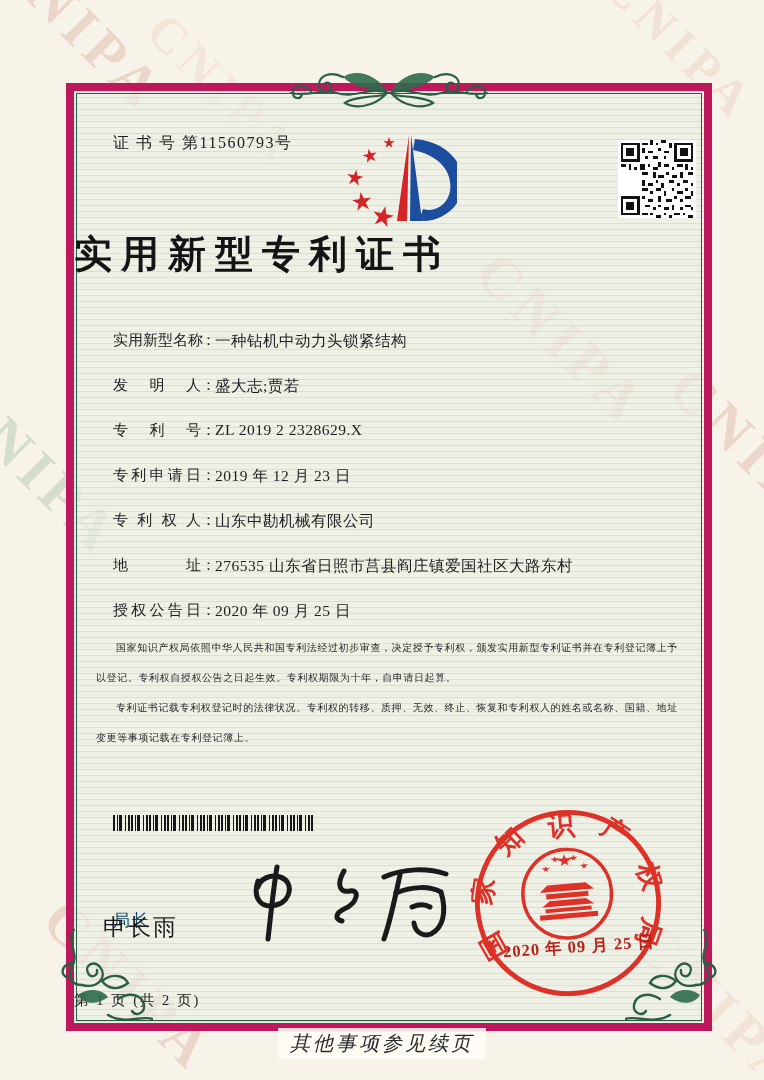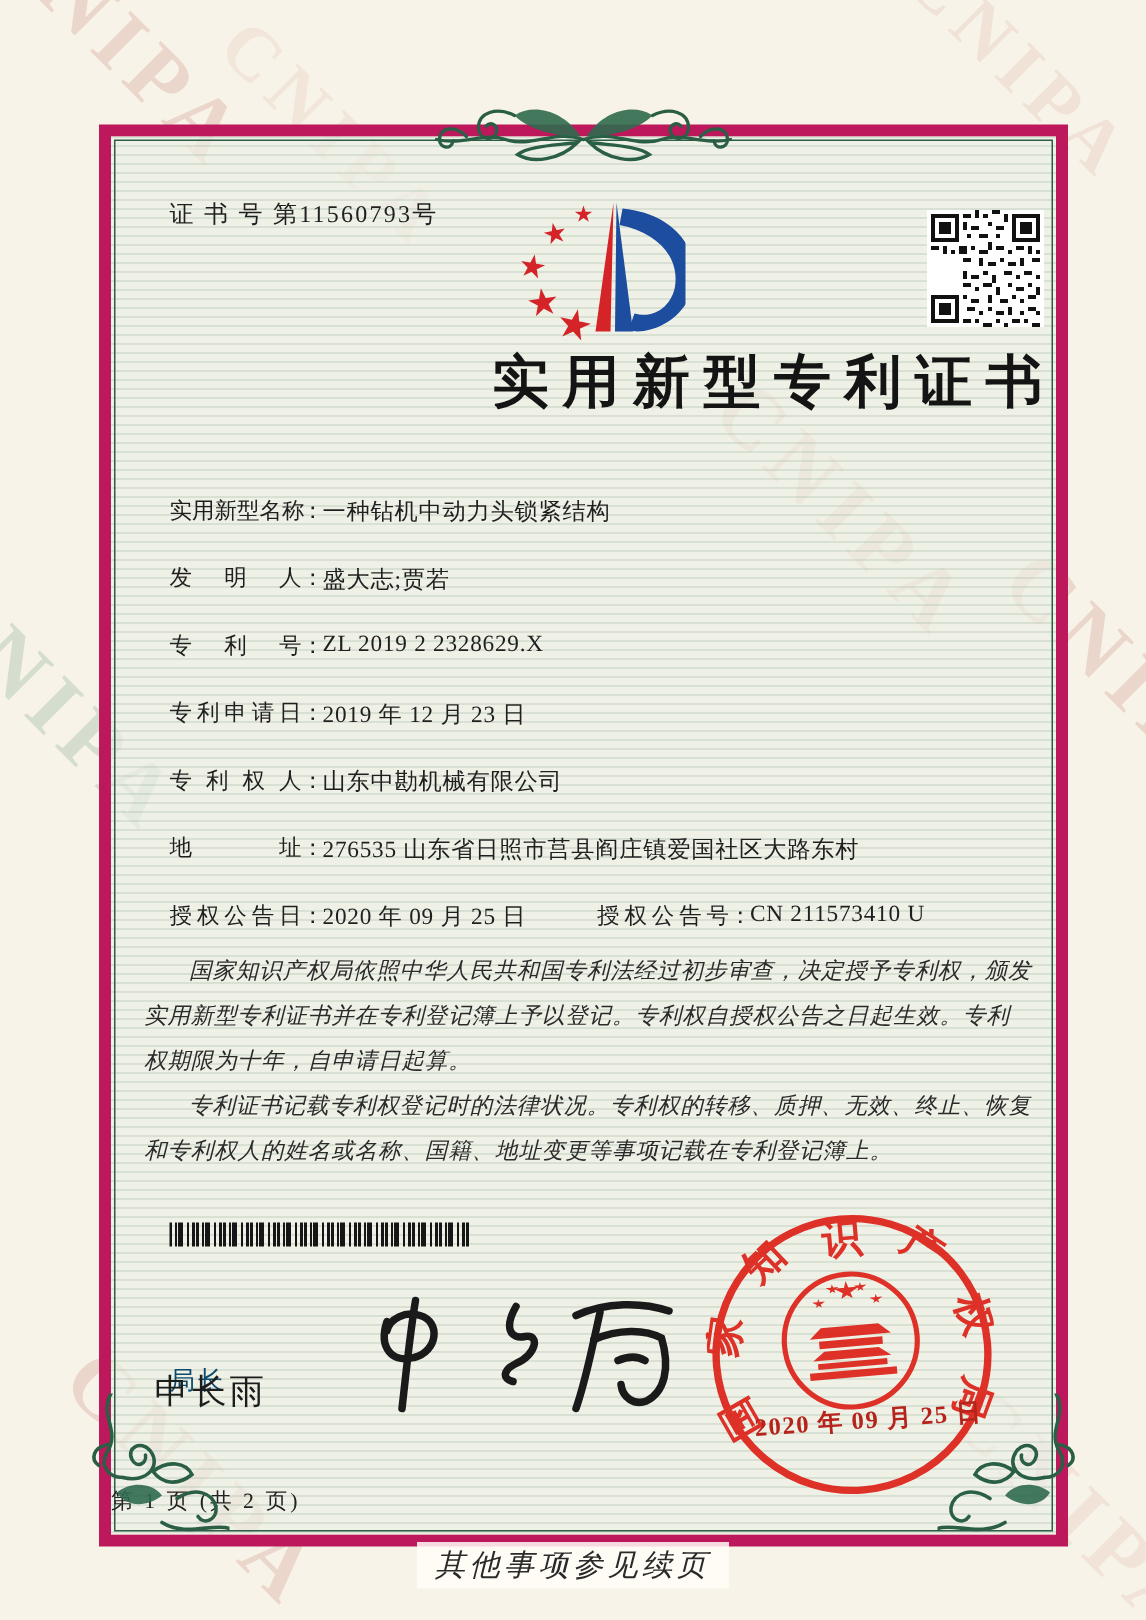--- a/index.html
+++ b/index.html
@@ -28,34 +28,34 @@
        repeating-linear-gradient(180deg, rgba(125,158,136,0.20) 0px, rgba(125,158,136,0.20) 1px, rgba(0,0,0,0) 1px, rgba(0,0,0,0) 6px),
        rgba(236,239,229,0.72);}
   .panel-inner{position:absolute;inset:2px;border:1px solid #2a5f46;pointer-events:none;}
 
   .cert-no{position:absolute;left:39px;top:42px;font-size:16px;letter-spacing:1.5px;color:#1f1f1f;}
 
   .qr{position:absolute;right:8px;top:49px;width:78px;height:78px;}
 
   .logo{position:absolute;left:253px;top:38px;width:130px;height:98px;}
 
-  .title{position:absolute;left:0;top:138px;width:100%;text-align:right;
+  .title{position:absolute;left:0;top:138px;width:100%;text-align:left;
          font-size:38px;font-weight:bold;letter-spacing:9px;color:#141414;}
 
   
   .fields{position:absolute;left:39px;top:240px;width:560px;font-size:15px;color:#1f1f1f;}
   .frow{position:relative;height:45px;white-space:nowrap;}
   .flabel{display:inline-block;width:88px;text-align:justify;text-align-last:justify;vertical-align:top;}
   .fcolon{display:inline-block;width:14px;vertical-align:top;}
   .fvalue{font-size:15.5px;letter-spacing:.5px;text-align:right;}
   .fpair-right{position:absolute;left:285px;top:0;}
 
   
   .paras{position:absolute;left:22px;top:542px;width:592px;
-         font-size:15px;line-height:30px;color:#2a2a2a;font-style:italic;letter-spacing:.6px;}
+         font-size:10px;line-height:30px;color:#2a2a2a;letter-spacing:.6px;}
   .paras p{margin:0;text-indent:2em;}
 
   
   .barcode{position:absolute;left:39px;top:724px;width:200px;height:16px;
     background:repeating-linear-gradient(90deg,
       #161616 0 2px, transparent 2px 4px,
       #161616 4px 5px, transparent 5px 6px,
       #161616 6px 9px, transparent 9px 12px,
       #161616 12px 13px, transparent 13px 15px,
       #161616 15px 17px, transparent 17px 18px);}
@@ -264,23 +264,20 @@
         <span class="flabel">专利申请日</span><span class="fcolon">：</span><span class="fvalue">2019 年 12 月 23 日</span>
       </div>
       <div class="frow">
         <span class="flabel">专利权人</span><span class="fcolon">：</span><span class="fvalue">山东中勘机械有限公司</span>
       </div>
       <div class="frow">
         <span class="flabel">地址</span><span class="fcolon">：</span><span class="fvalue">276535 山东省日照市莒县阎庄镇爱国社区大路东村</span>
       </div>
       <div class="frow">
         <span class="flabel">授权公告日</span><span class="fcolon">：</span><span class="fvalue">2020 年 09 月 25 日</span>
-        <span class="fpair-right">
-          <span class="flabel">授权公告号</span><span class="fcolon">：</span><span class="fvalue">CN 211573410 U</span>
-        </span>
       </div>
     </div>
 
     <div class="paras">
       <p>国家知识产权局依照中华人民共和国专利法经过初步审查，决定授予专利权，颁发实用新型专利证书并在专利登记簿上予以登记。专利权自授权公告之日起生效。专利权期限为十年，自申请日起算。</p>
       <p>专利证书记载专利权登记时的法律状况。专利权的转移、质押、无效、终止、恢复和专利权人的姓名或名称、国籍、地址变更等事项记载在专利登记簿上。</p>
     </div>
 
     <div class="barcode"></div>
 

